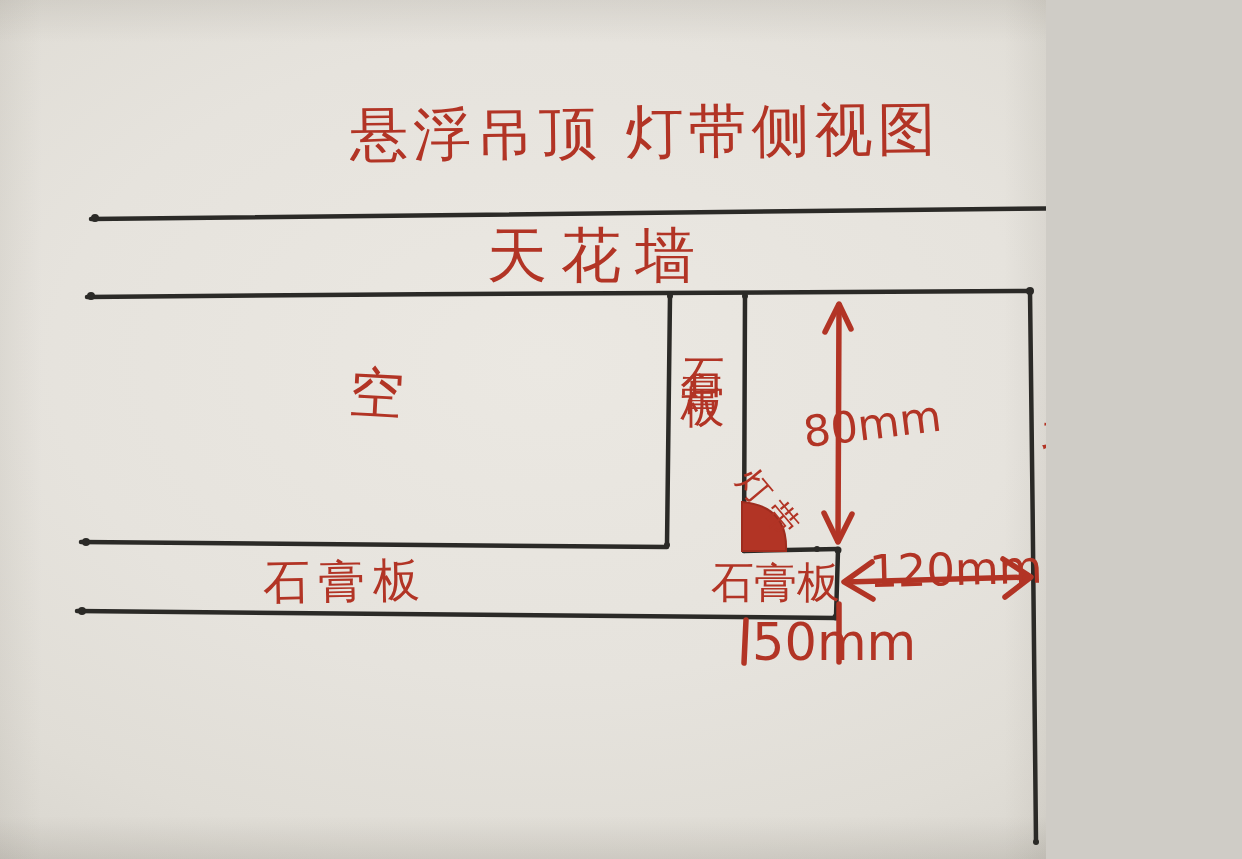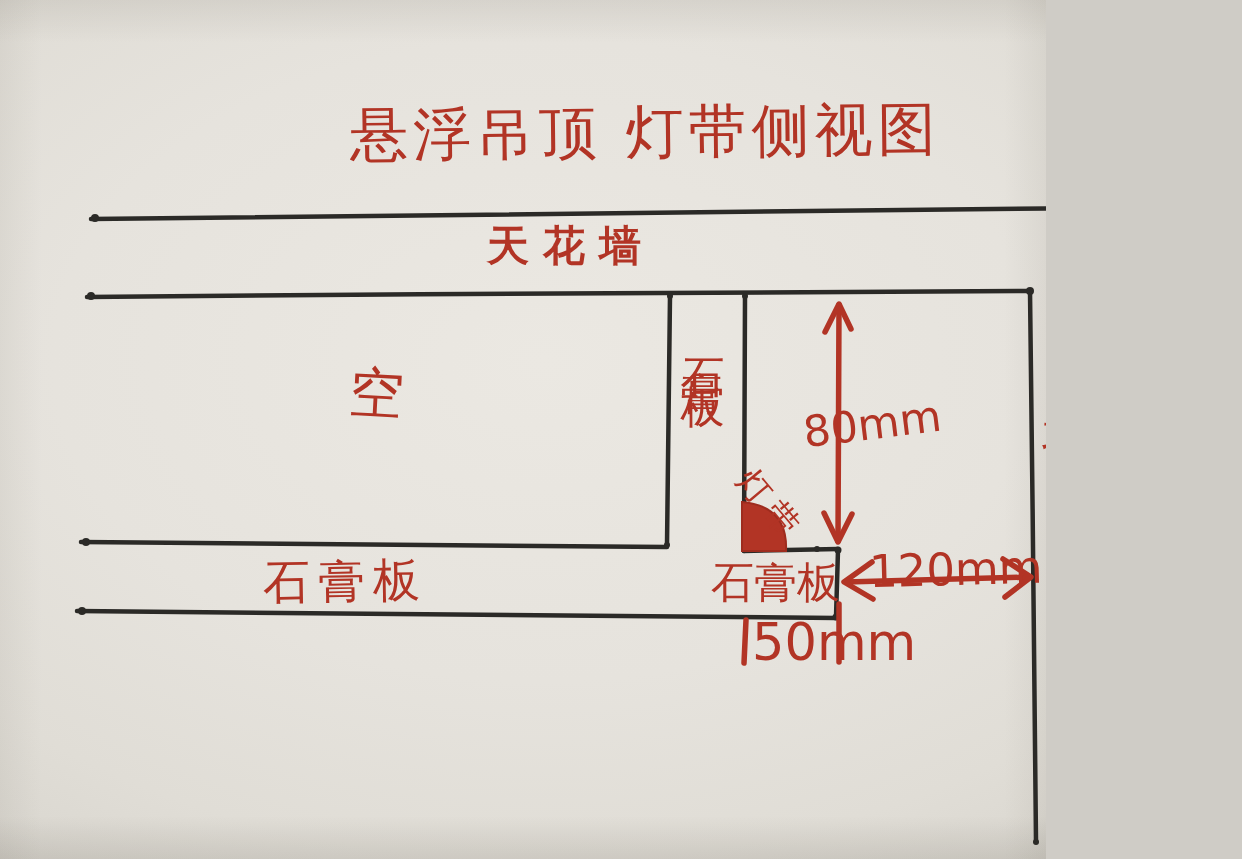--- a/index.html
+++ b/index.html
@@ -15,21 +15,21 @@
   }
   svg.sketch{position:absolute;left:0;top:0;}
   .lbl{
     position:absolute;
     color:#b23425;
     white-space:nowrap;
     line-height:1;
     user-select:none;
   }
   .title{left:350px;top:103px;font-size:58px;letter-spacing:5px;transform:rotate(-.6deg);}
-  .ceiling{left:487px;top:225px;font-size:42px;letter-spacing:14px;font-weight:bold;}
+  .ceiling{left:487px;top:225px;font-size:60px;letter-spacing:14px;}
   .cavity{left:349px;top:366px;font-size:55px;transform:rotate(3deg);}
   .gyp-vert{
     left:681px;top:324px;font-size:44px;
     writing-mode:vertical-lr;text-orientation:upright;letter-spacing:13px;
   }
   .led{left:757px;top:463px;font-size:33px;letter-spacing:9px;
        transform:rotate(50deg);transform-origin:0 0;}
   .dim80{left:803px;top:403px;font-size:43px;transform:rotate(-7deg);}
   .gyp-shelf{left:711px;top:561px;font-size:43px;}
   .dim120{left:869px;top:547px;font-size:45px;transform:rotate(-1.5deg);}

